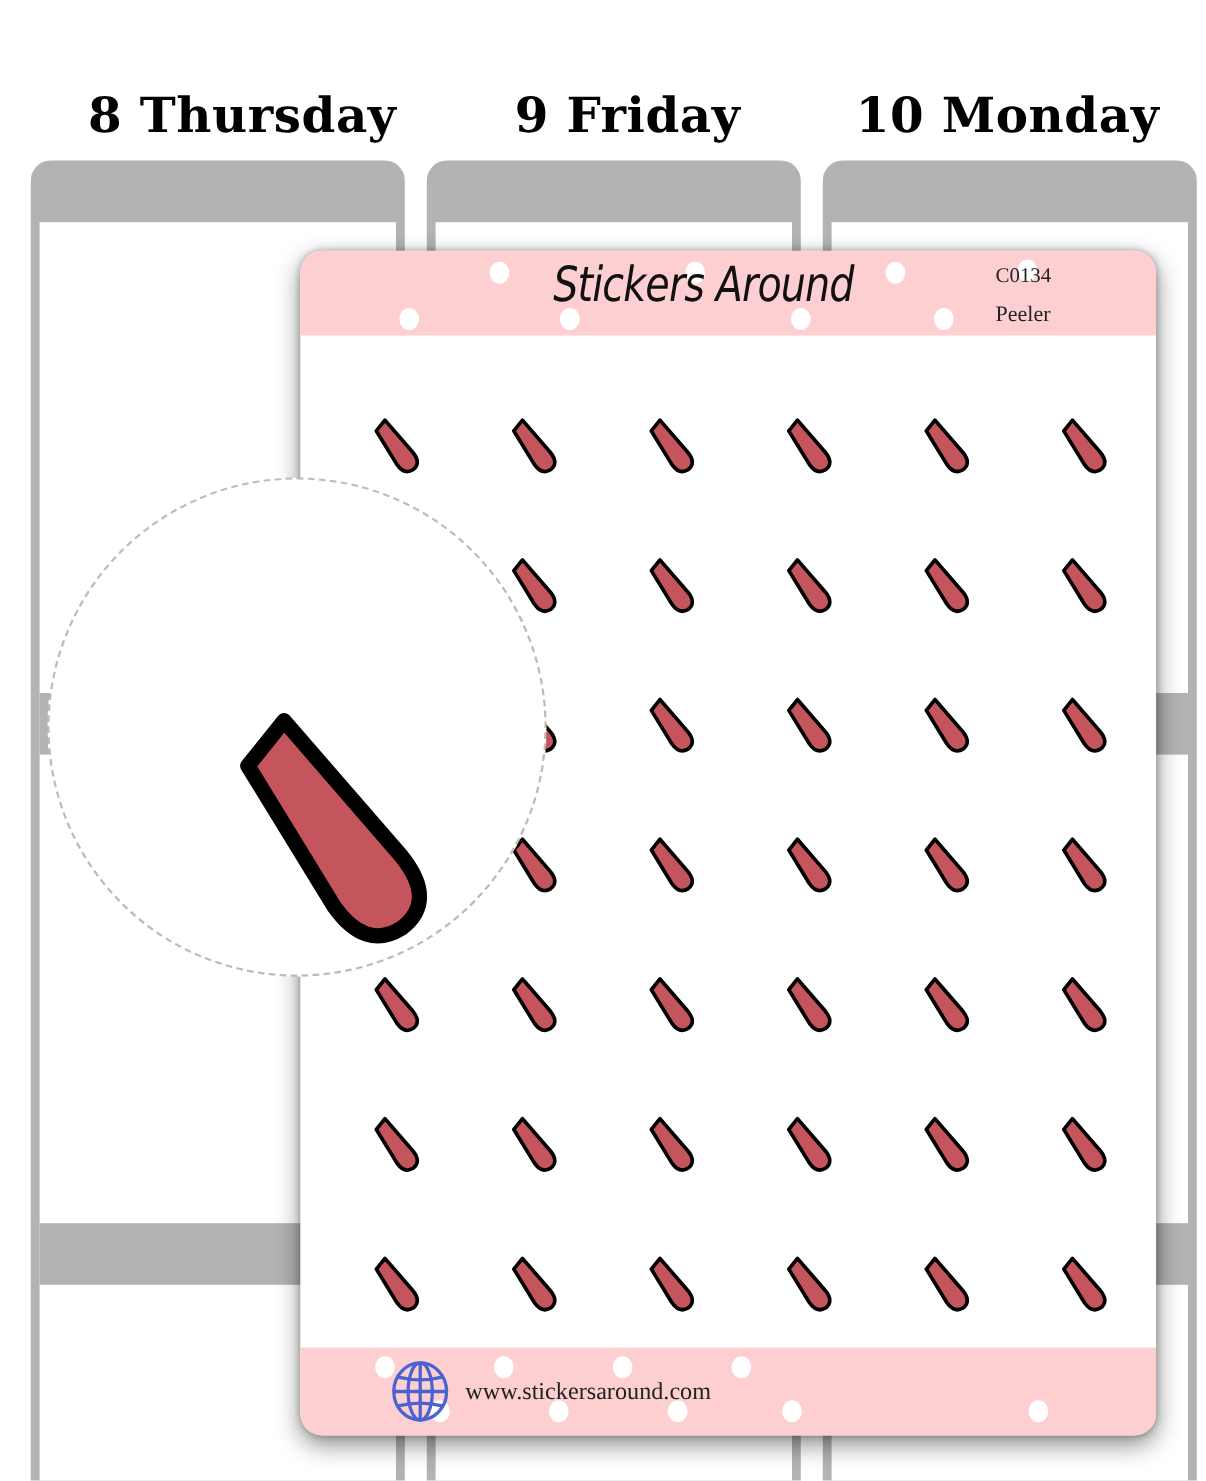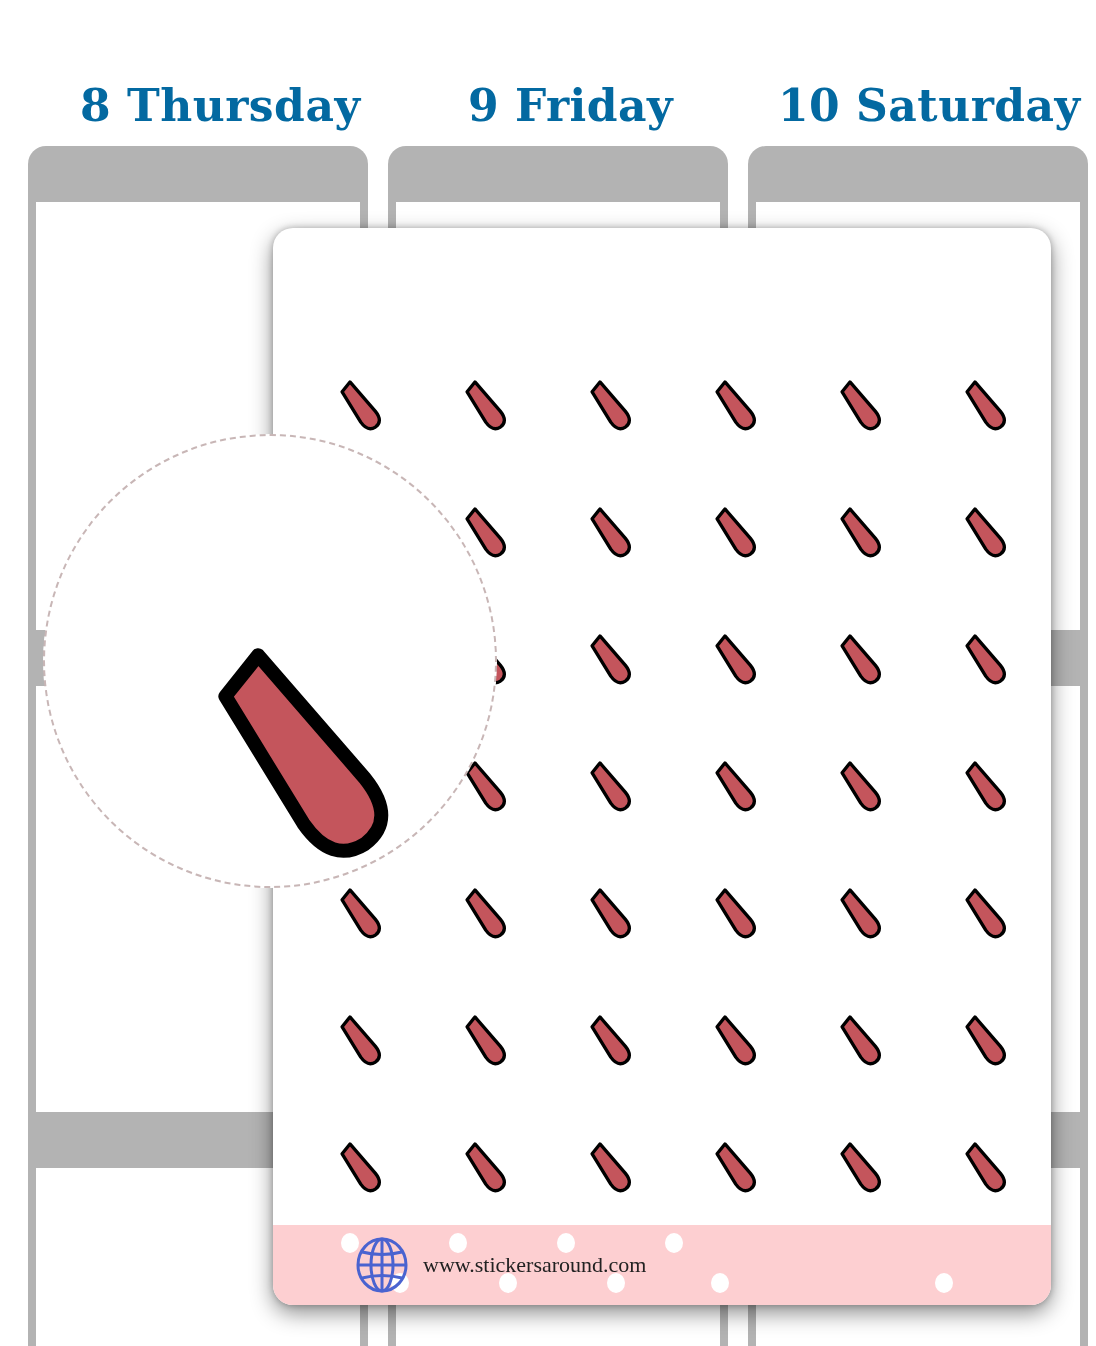--- a/index.html
+++ b/index.html
@@ -1,17 +1,17 @@
 <!DOCTYPE html>
 <html><head>
 <meta charset="utf-8">
 <style>
   html,body{margin:0;padding:0;}
   body{width:1096px;height:1346px;position:relative;overflow:hidden;background:#ffffff;font-family:"DejaVu Serif",serif;}
-  .day-title{position:absolute;top:80px;font-family:"DejaVu Serif",serif;font-weight:bold;font-size:44px;color:#0369a1;letter-spacing:0.5px;white-space:nowrap;}
+  .day-title{position:absolute;top:80px;font-family:"DejaVu Serif",serif;font-weight:bold;font-size:44px;color:#000000;letter-spacing:0.5px;white-space:nowrap;}
   .col{position:absolute;top:146px;height:1220px;width:340px;border-radius:18px 18px 0 0;background:#b3b3b3;}
   .col-inner{position:absolute;left:8px;right:8px;top:56px;bottom:0;background:#fff;}
   .col-band{position:absolute;left:0;right:0;height:56px;background:#b3b3b3;}
   .sheet{position:absolute;left:273px;top:228px;width:778px;height:1077px;background:#fff;border-radius:20px;box-shadow:0 8px 22px rgba(0,0,0,0.45),0 0 6px rgba(0,0,0,0.25);overflow:hidden;}
   .sheet-header{position:absolute;left:0;top:0;right:0;height:77px;background:#fdcfd1;}
   .sheet-footer{position:absolute;left:0;bottom:0;right:0;height:80px;background:#fdcfd1;}
   .dot{position:absolute;width:18px;height:20px;border-radius:50%;background:#fff;}
   .brand{position:absolute;left:230px;top:6px;font-family:"DejaVu Sans",sans-serif;font-style:italic;font-size:44px;color:#111;letter-spacing:-1px;transform:scaleX(0.82);transform-origin:left center;white-space:nowrap;}
   .code{position:absolute;left:632px;top:12px;font-size:19px;color:#222;font-family:"Liberation Serif",serif;}
   .label{position:absolute;left:632px;top:47px;font-size:20px;color:#222;font-family:"Liberation Serif",serif;}
@@ -20,21 +20,21 @@
   .footer-item{position:absolute;top:0;height:80px;display:flex;align-items:center;}
   .footer-text{font-family:"Liberation Serif",serif;font-size:22px;color:#222;margin-left:14px;}
   .magnifier{position:absolute;left:43px;top:434px;width:454px;height:454px;border-radius:50%;background:#fff;border:2px dashed #c8b6b6;box-sizing:border-box;overflow:hidden;}
 </style>
 </head>
 <body>
 
 <div>
   <div class="day-title" style="left:80px;">8 Thursday</div>
   <div class="day-title" style="left:468px;text-align:right;">9 Friday</div>
-  <div class="day-title" style="left:778px;">10 Saturday</div>
+  <div class="day-title" style="left:778px;">10 Monday</div>
 
   <div class="col" style="left:28px;">
     <div class="col-inner">
       <div class="col-band" style="top:428px;"></div>
       <div class="col-band" style="top:910px;"></div>
     </div>
   </div>
   <div class="col" style="left:388px;">
     <div class="col-inner">
       <div class="col-band" style="top:428px;"></div>
@@ -43,20 +43,33 @@
   </div>
   <div class="col" style="left:748px;">
     <div class="col-inner">
       <div class="col-band" style="top:428px;"></div>
       <div class="col-band" style="top:910px;"></div>
     </div>
   </div>
 </div>
 
 <div class="sheet">
+  <div class="sheet-header">
+    <div class="dot" style="left:172px;top:10px;"></div>
+    <div class="dot" style="left:90px;top:52px;"></div>
+    <div class="dot" style="left:236px;top:52px;"></div>
+    <div class="dot" style="left:350px;top:10px;"></div>
+    <div class="dot" style="left:446px;top:52px;"></div>
+    <div class="dot" style="left:532px;top:10px;"></div>
+    <div class="dot" style="left:576px;top:52px;"></div>
+    <div class="dot" style="left:652px;top:8px;"></div>
+    <div class="brand">Stickers Around</div>
+    <div class="code">C0134</div>
+    <div class="label">Peeler</div>
+  </div>
 
   <div class="grid" id="grid">
       <div class="sticker" style="left: 0px; top: 0px;"><svg width="98" height="104" viewBox="0 0 100 104">
   <g stroke="#000" stroke-linejoin="round" stroke-linecap="round">
 
     <path d="M52 54 L78 84 Q86 94 78 100 Q70 105 63 95 L44 64 Z" fill="#c4555c" stroke-width="3.4">
     <circle cx="73" cy="92" r="3.2" fill="#fff" stroke-width="2.2">
     <path d="M49 66 L60 82" fill="none" stroke-width="1.4">
     <path d="M62 84 L64 87 M64 83 L66 86" fill="none" stroke-width="1.2">
 

